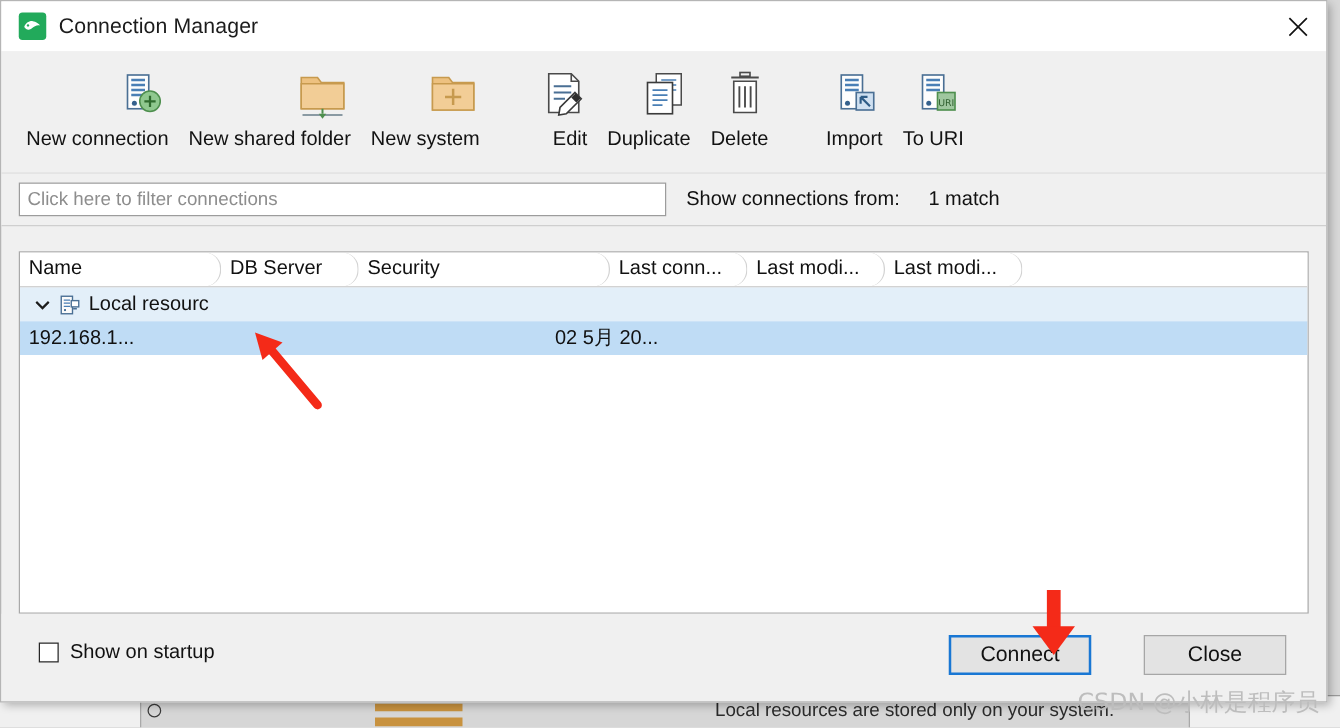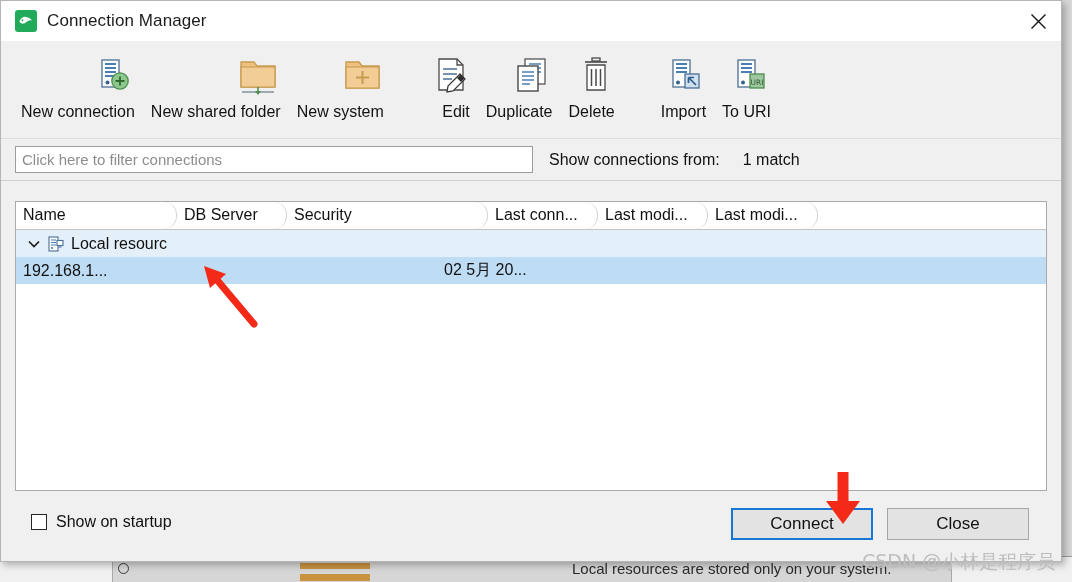--- a/index.html
+++ b/index.html
@@ -149,21 +149,21 @@
   }
   .startup-row {
     position: absolute; left: 30px; top: 22px;
     display: flex; align-items: center; cursor: pointer; text-align: right;
   }
   .checkbox {
     width: 16px; height: 16px; border: 1px solid #262626; background: #ffffff;
   }
   .startup-label { margin-left: 9px; font-size: 16px; color: #111; }
   .btn {
-    position: absolute; top: 17px; height: 32px; width: 142px;
+    position: absolute; top: 17px; height: 32px; width: 114px;
     background: #e3e3e3; border: 1px solid #a6a6a6;
     display:flex; align-items:center; justify-content:center;
     font-size: 17px; color: #111; cursor: pointer;
   }
   .btn.connect {
     right: 188px; border: 2px solid #1977d4; background: #e3e3e3;
   }
   .btn.close { right: 32px; }
 
   

